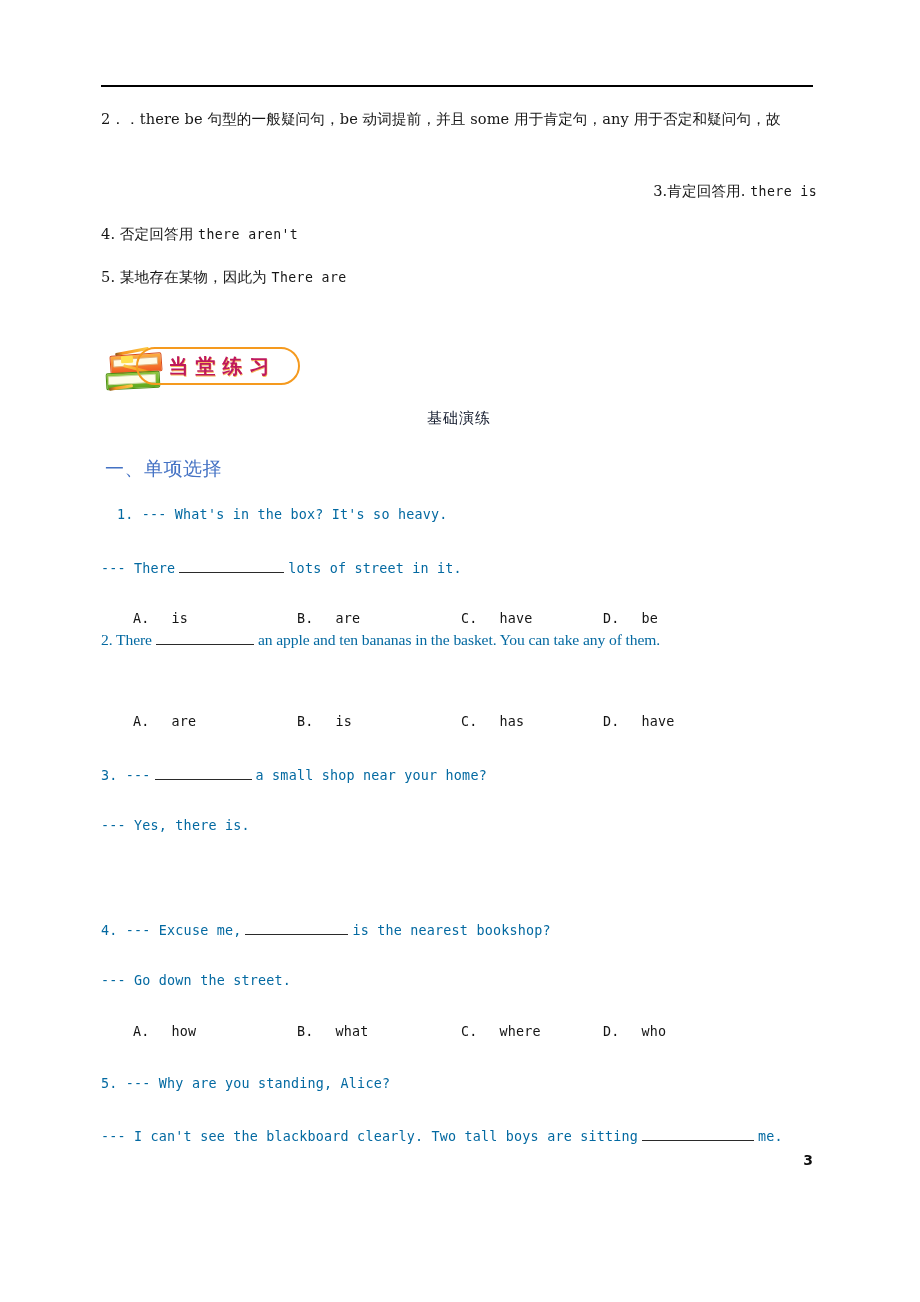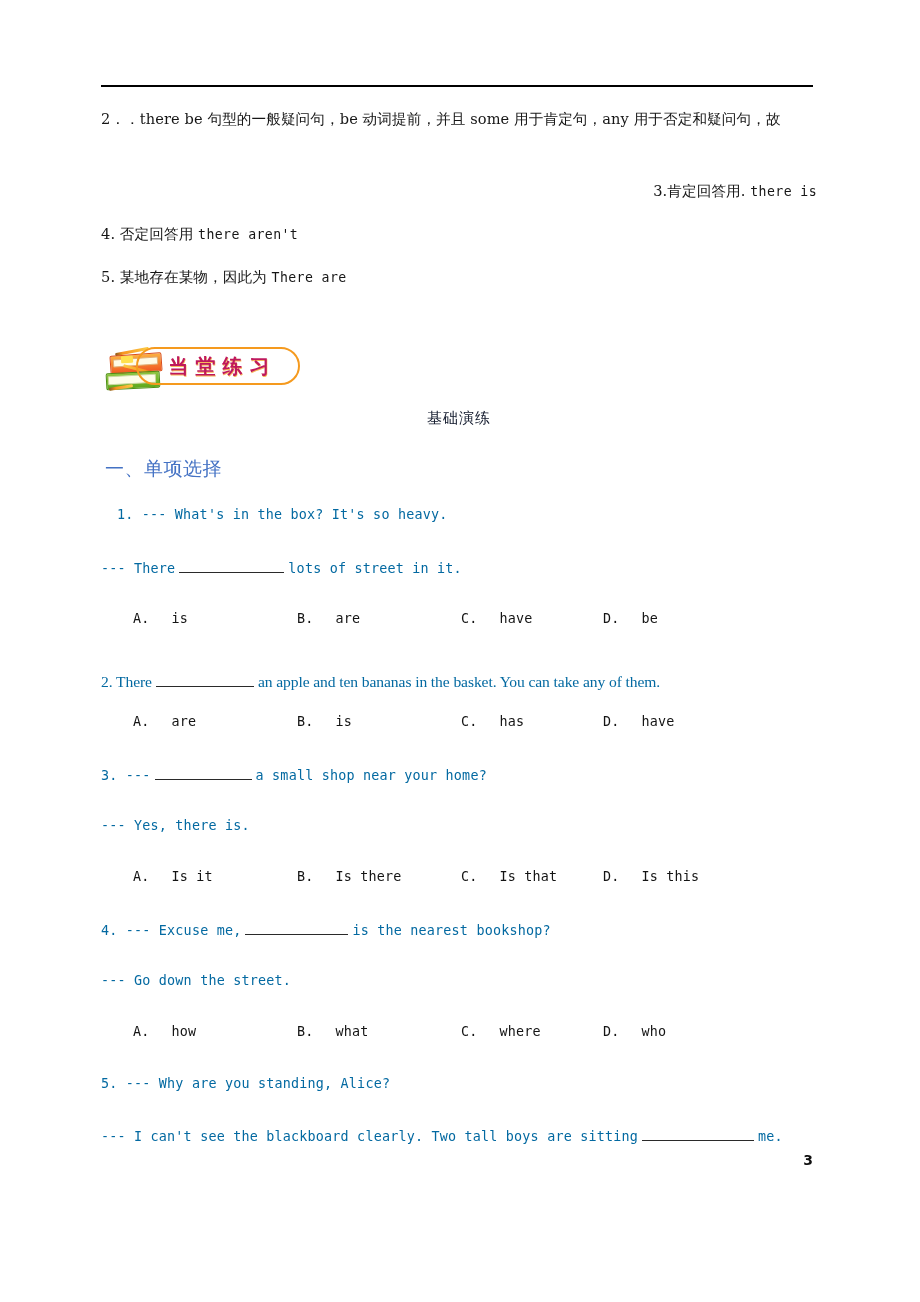--- a/index.html
+++ b/index.html
@@ -300,40 +300,34 @@
   <div class="q" style="top:559px">
     <span>--- There</span><span class="blank w1"></span><span>lots of street in it.</span>
   </div>
   <div class="opts" style="top:611px">
     <div class="opt oa"><span class="lt">A.</span><span class="vl">is</span></div>
     <div class="opt ob"><span class="lt">B.</span><span class="vl">are</span></div>
     <div class="opt oc"><span class="lt">C.</span><span class="vl">have</span></div>
     <div class="opt od"><span class="lt">D.</span><span class="vl">be</span></div>
   </div>
 
-  <div class="q narrow" style="top:671px">
+  <div class="q narrow" style="top:629px">
     <span>2. There</span><span class="blank w2"></span><span>an apple and ten bananas in the basket. You can take any of them.</span>
   </div>
   <div class="opts" style="top:714px">
     <div class="opt oa"><span class="lt">A.</span><span class="vl">are</span></div>
     <div class="opt ob"><span class="lt">B.</span><span class="vl">is</span></div>
     <div class="opt oc"><span class="lt">C.</span><span class="vl">has</span></div>
     <div class="opt od"><span class="lt">D.</span><span class="vl">have</span></div>
   </div>
 
   <div class="q" style="top:766px">
     <span>3. ---</span><span class="blank w3"></span><span>a small shop near your home?</span>
   </div>
   <div class="q" style="top:818px">--- Yes, there is.</div>
-  <div class="opts" style="top:869px">
-    <div class="opt oa"><span class="lt">A.</span><span class="vl">Is it</span></div>
-    <div class="opt ob"><span class="lt">B.</span><span class="vl">Is there</span></div>
-    <div class="opt oc"><span class="lt">C.</span><span class="vl">Is that</span></div>
-    <div class="opt od"><span class="lt">D.</span><span class="vl">Is this</span></div>
-  </div>
 
   <div class="q" style="top:921px">
     <span>4. --- Excuse me,</span><span class="blank w4"></span><span>is the nearest bookshop?</span>
   </div>
   <div class="q" style="top:973px">--- Go down the street.</div>
   <div class="opts" style="top:1024px">
     <div class="opt oa"><span class="lt">A.</span><span class="vl">how</span></div>
     <div class="opt ob"><span class="lt">B.</span><span class="vl">what</span></div>
     <div class="opt oc"><span class="lt">C.</span><span class="vl">where</span></div>
     <div class="opt od"><span class="lt">D.</span><span class="vl">who</span></div>

